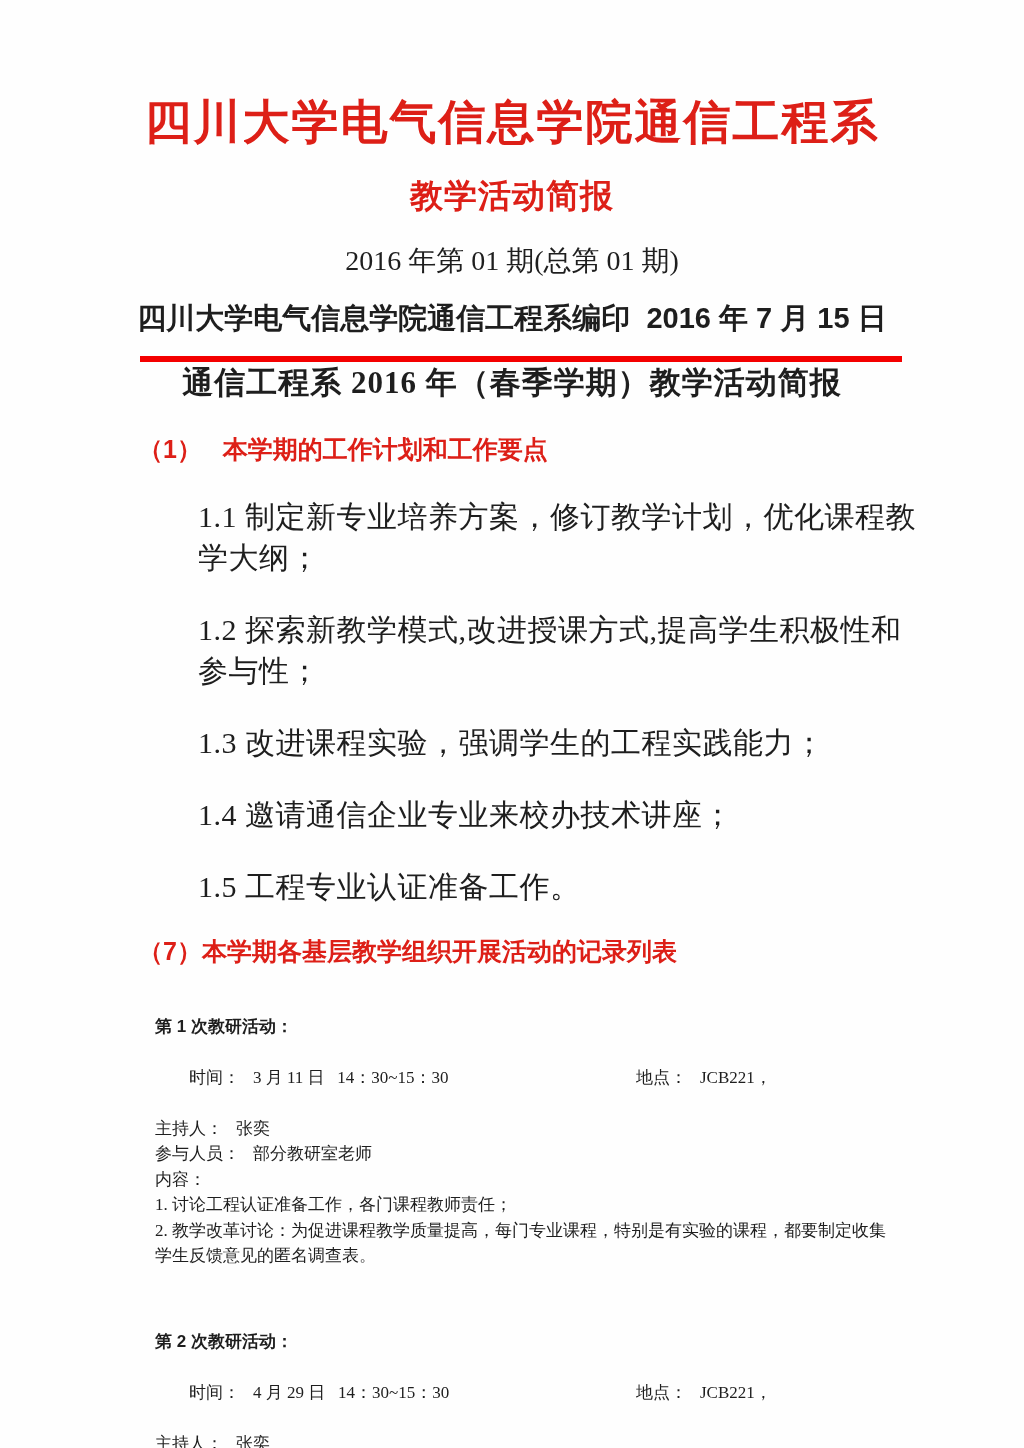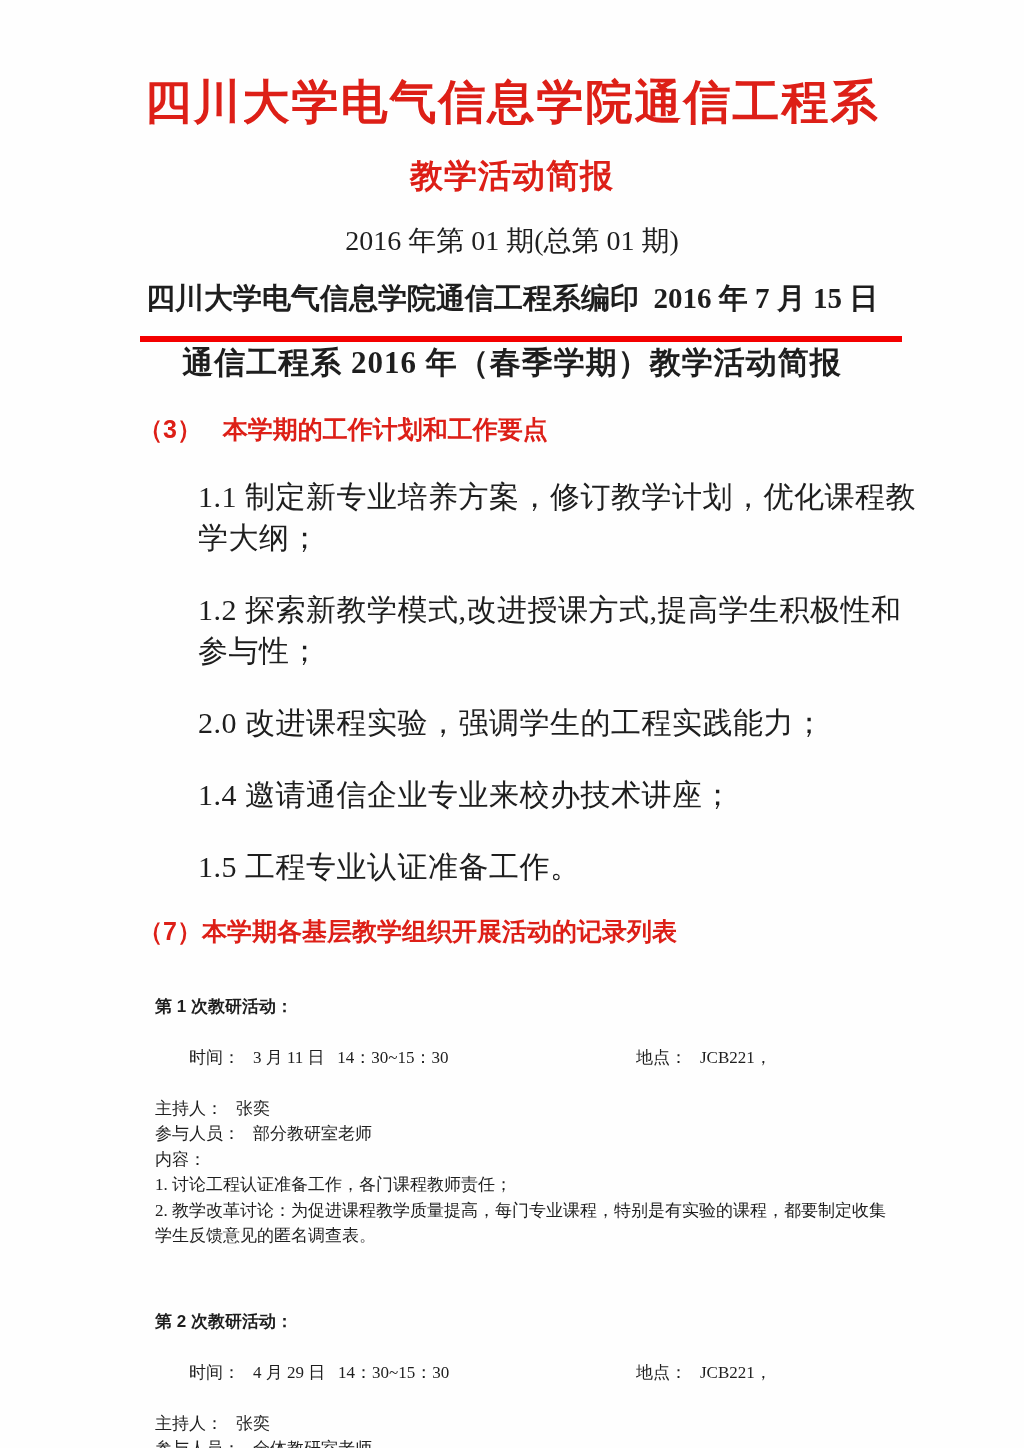--- a/index.html
+++ b/index.html
@@ -18,21 +18,21 @@
     overflow: hidden;
   }
   .page {
     position: relative;
     width: 1024px;
     height: 1448px;
     background: #fefefe;
   }
 
   
-  .masthead { padding-top: 76px; text-align: center; }
+  .masthead { padding-top: 96px; text-align: center; }
   .m-title {
     font-family: "Liberation Sans", "DejaVu Sans", sans-serif;
     font-weight: bold;
     font-size: 47px;
     letter-spacing: 2px;
     color: var(--accent_red);
     line-height: 1.1;
   }
   .m-sub {
     margin-top: 26px;
@@ -42,21 +42,21 @@
     letter-spacing: 1px;
     color: var(--accent_red);
   }
   .m-issue {
     margin-top: 23px;
     font-size: 28px;
     white-space: pre-wrap;
   }
   .m-pub {
     margin-top: 19px;
-    font-family: Liberation Serif, serif;
+    font-family: Liberation Sans, sans-serif;
     font-weight: bold;
     font-size: 29px;
     white-space: pre-wrap;
   }
   .red-rule {
     margin: 17px 122px 0 140px;
     height: 6px;
     background: var(--rule_red);
     border: 0;
   }
@@ -119,25 +119,25 @@
   <header class="masthead">
     <div class="m-title">四川大学电气信息学院通信工程系</div>
     <div class="m-sub">教学活动简报</div>
     <div class="m-issue">2016 年第 01 期(总第 01 期)</div>
     <div class="m-pub">四川大学电气信息学院通信工程系编印  2016 年 7 月 15 日</div>
   </header>
   <div class="red-rule"></div>
 
   <h1 class="report-title">通信工程系 2016 年（春季学期）教学活动简报</h1>
 
-  <h2 class="sec-head sec1-head">（3）   本学期的工作计划和工作要点</h2>
+  <h2 class="sec-head sec1-head">（1）   本学期的工作计划和工作要点</h2>
   <ul class="plan-list">
     <li>1.1 制定新专业培养方案，修订教学计划，优化课程教学大纲；</li>
     <li>1.2 探索新教学模式,改进授课方式,提高学生积极性和参与性；</li>
-    <li>2.0 改进课程实验，强调学生的工程实践能力；</li>
+    <li>1.3 改进课程实验，强调学生的工程实践能力；</li>
     <li>1.4 邀请通信企业专业来校办技术讲座；</li>
     <li>1.5 工程专业认证准备工作。</li>
   </ul>
 
   <h2 class="sec-head sec2-head">（7）本学期各基层教学组织开展活动的记录列表</h2>
 
   <section class="activity activity-1">
     <div class="act-title">第 1 次教研活动：</div>
     <div class="act-row">
       <div class="cell-time">

